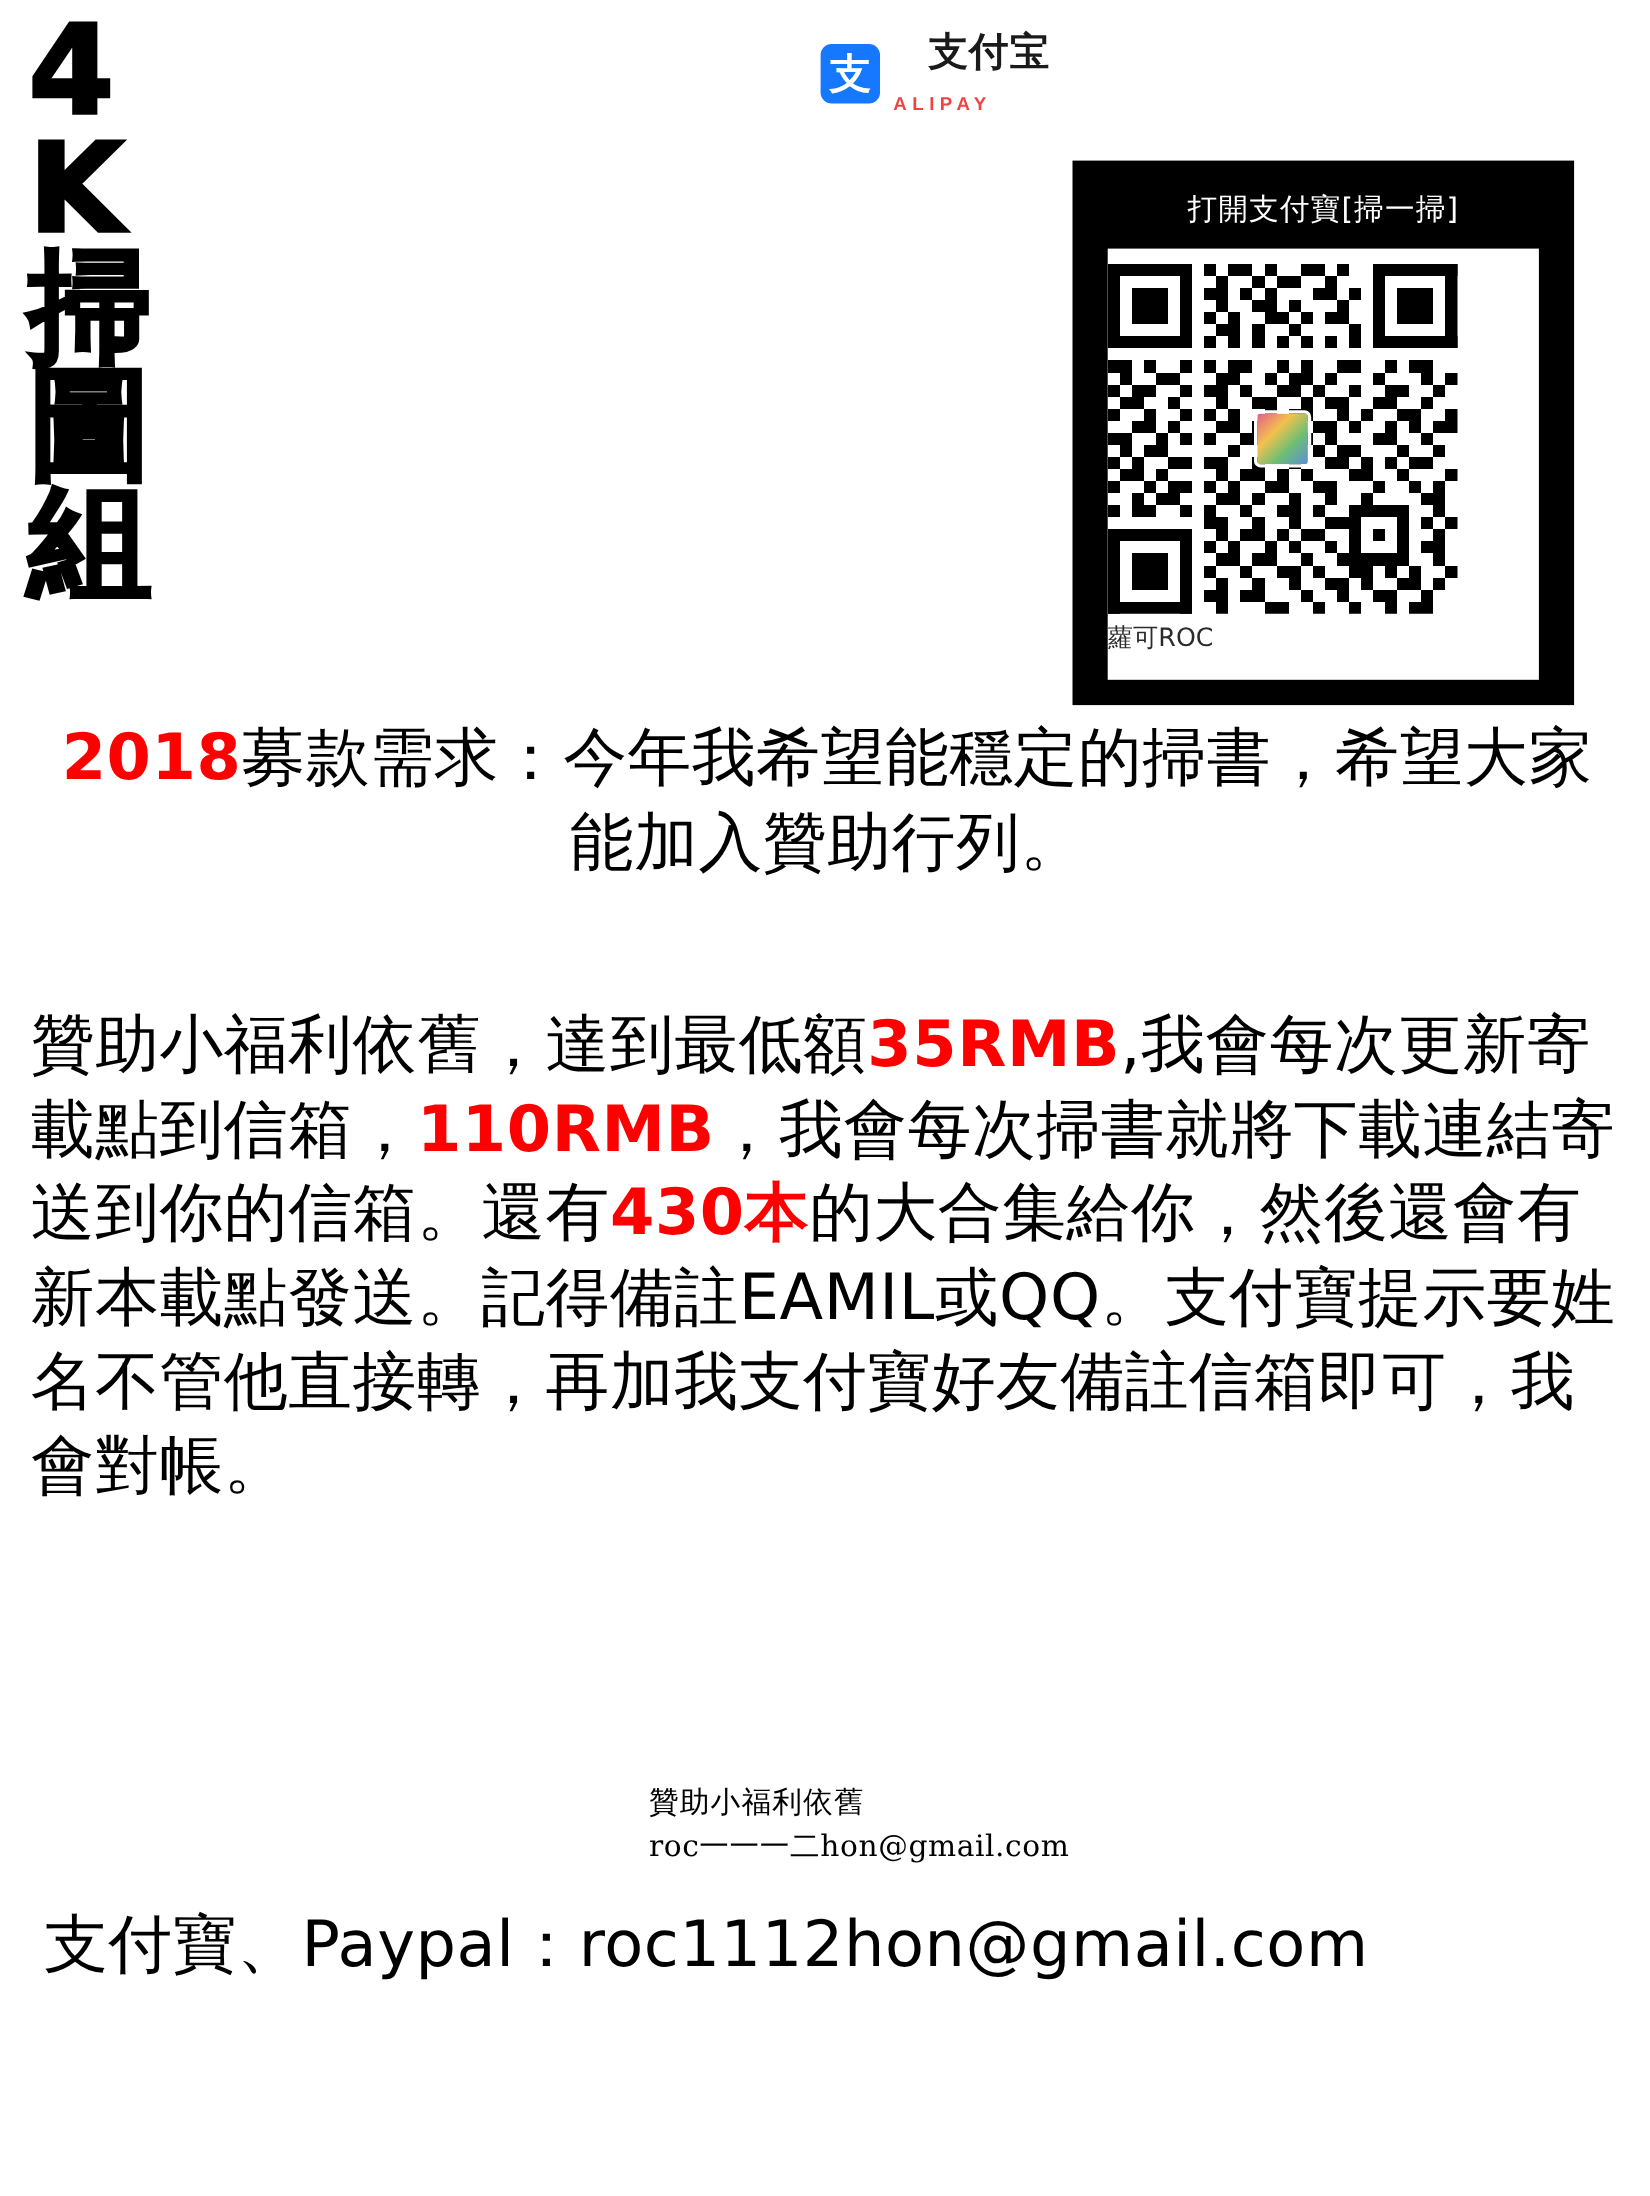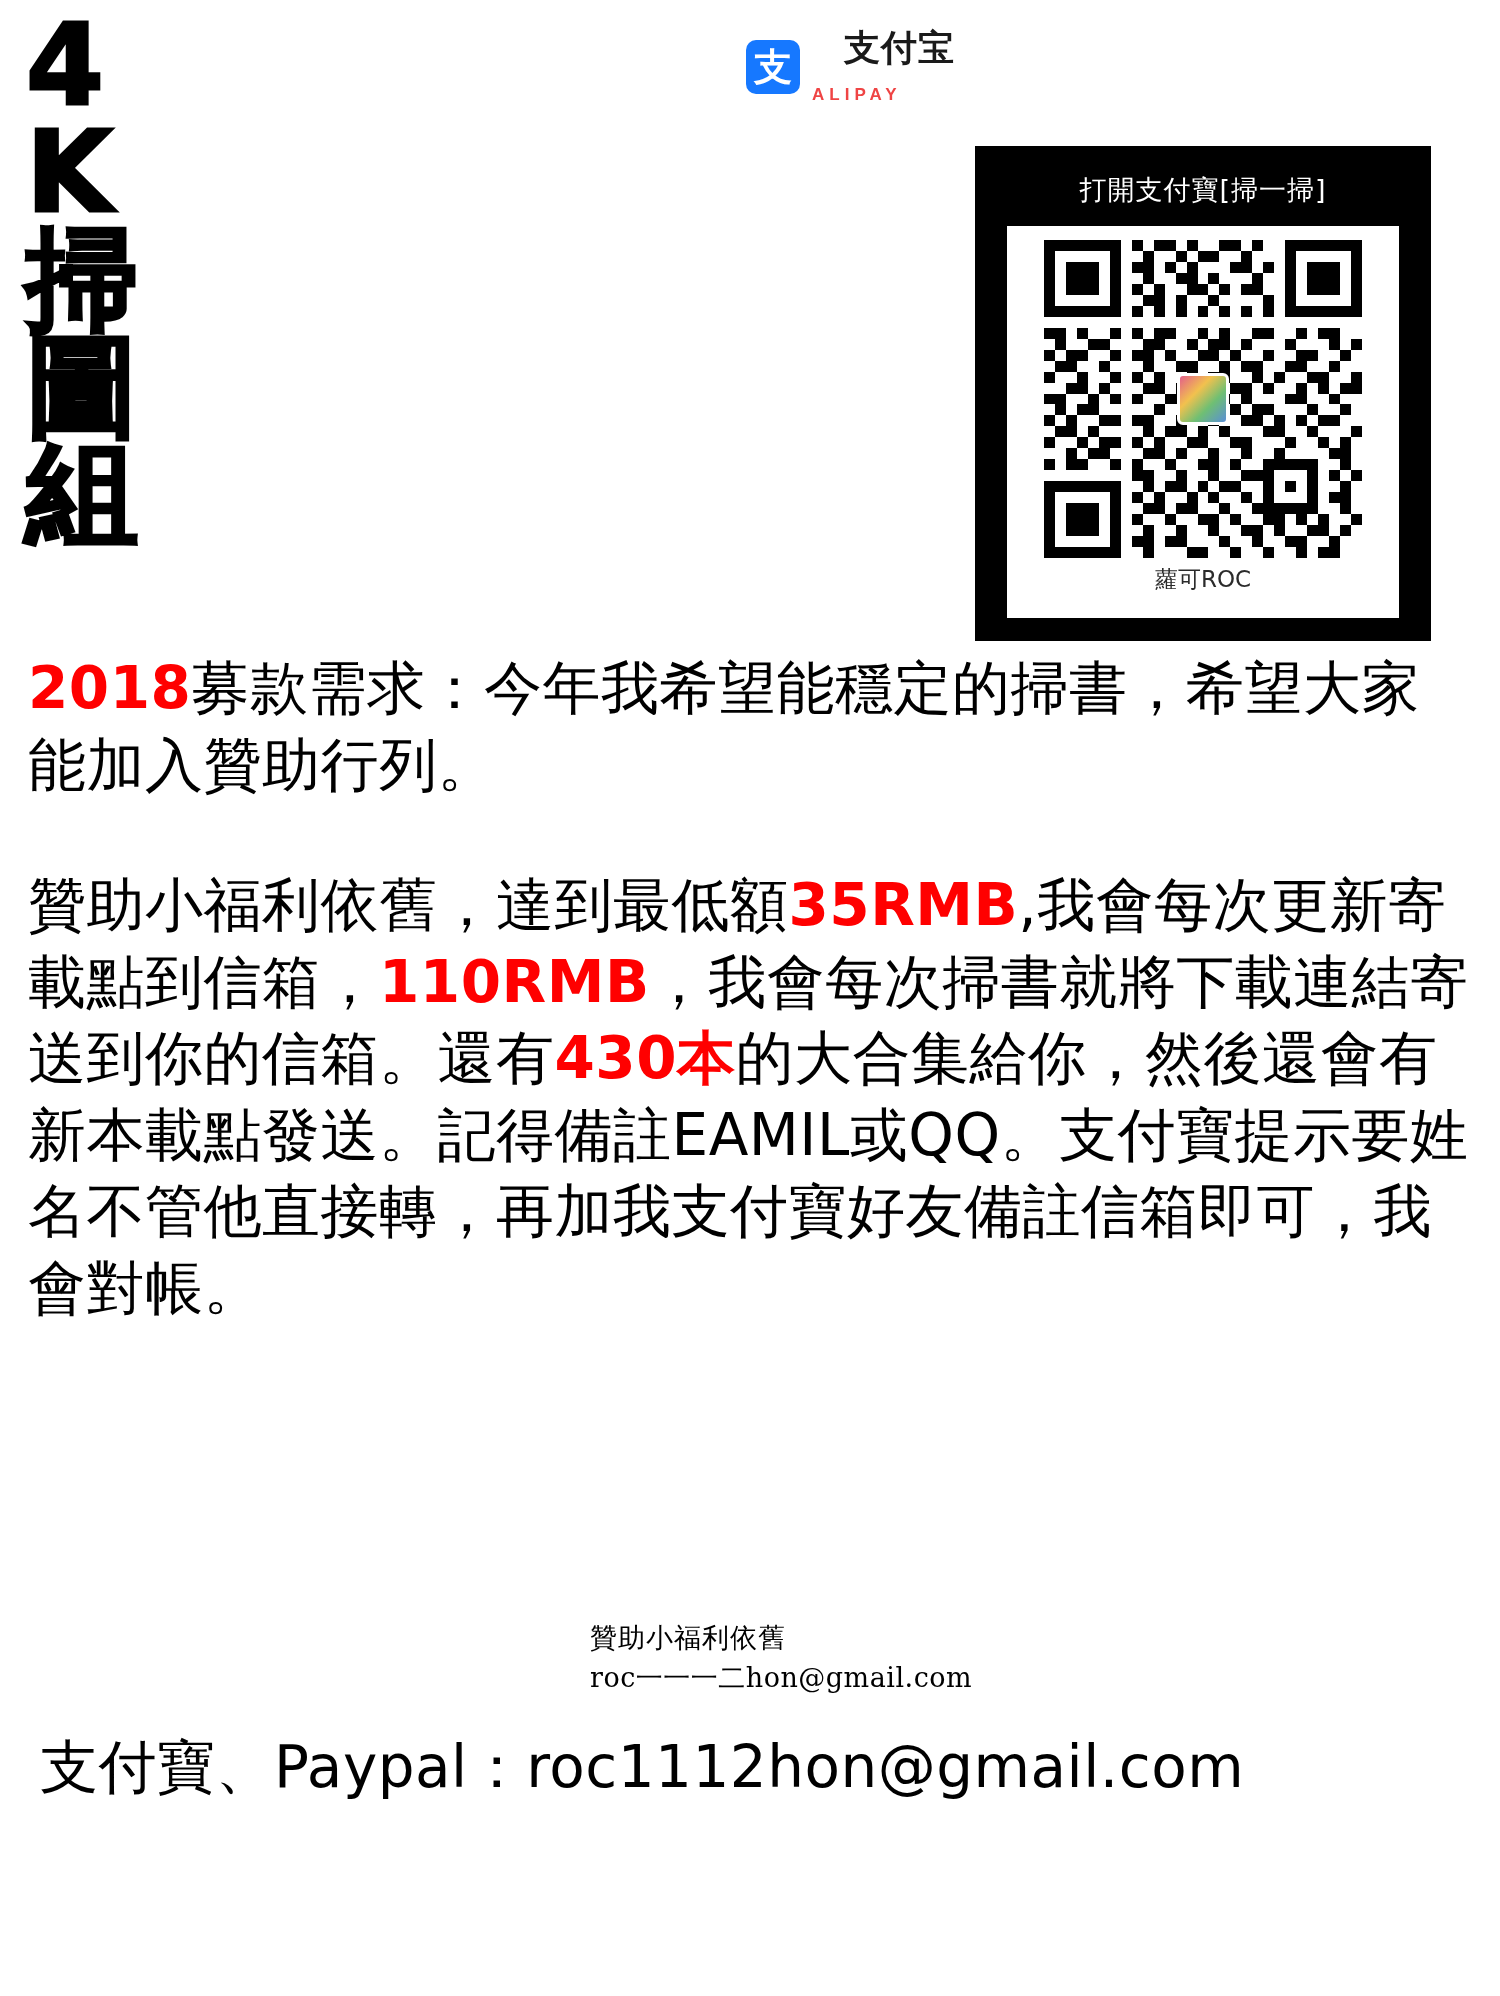--- a/index.html
+++ b/index.html
@@ -102,21 +102,21 @@
     margin-top: 26px;
     letter-spacing: 1px;
   }
   .qr-card {
     margin-top: 18px;
     width: 392px;
     height: 392px;
     background: #ffffff;
     display: flex;
     flex-direction: column;
-    align-items: center;
+    align-items: flex-start;
     justify-content: flex-start;
   }
   .qr-code {
     margin-top: 14px;
     width: 318px;
     height: 318px;
     position: relative;
     image-rendering: pixelated;
   }
   .qr-center {
@@ -145,21 +145,21 @@
     width: 1448px;
   }
   .para {
     font-family: "DejaVu Sans", sans-serif;
     font-size: 58px;
     line-height: 1.32;
     letter-spacing: 0.5px;
     color: #000;
     margin: 0;
   }
-  .para.first { margin-bottom: 64px; }
+  .para.first { margin-bottom: 108px; text-align: center; }
   .hl { color: #ff0000; font-weight: 700; }
 
   
   .note {
     position: absolute;
     left: 590px;
     top: 1620px;
     text-align: left;
     font-family: "DejaVu Serif", serif;
   }

